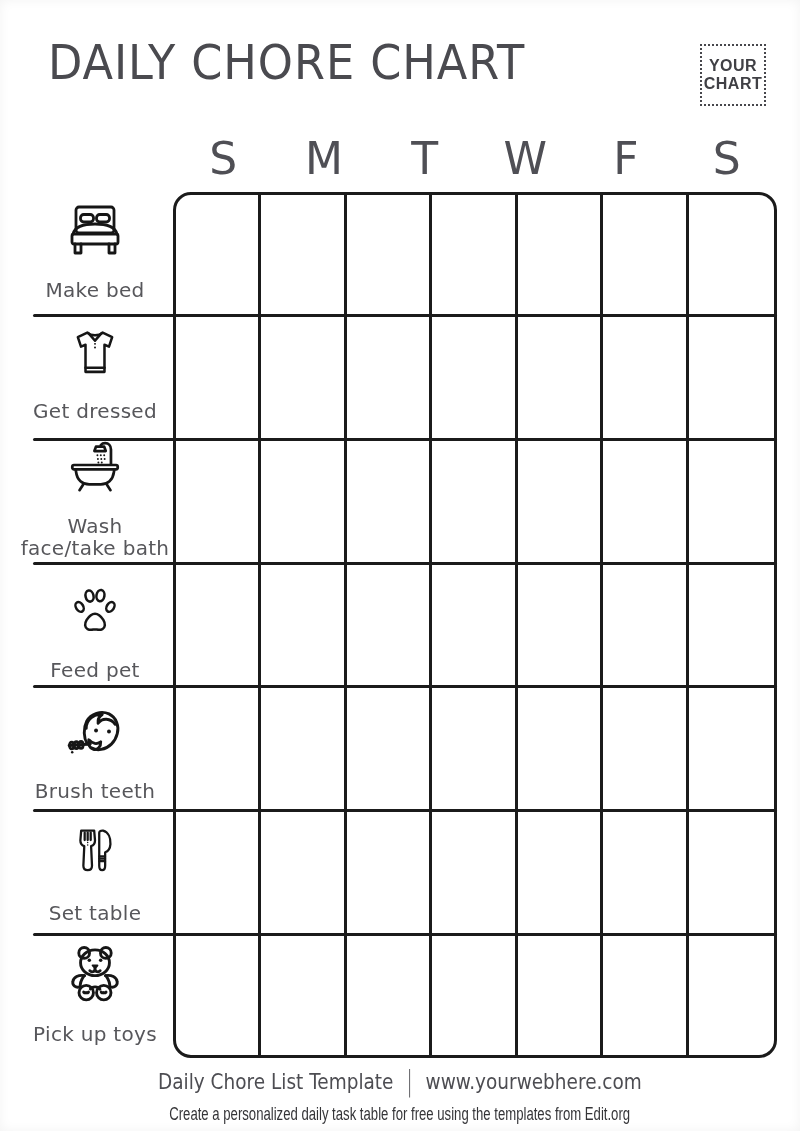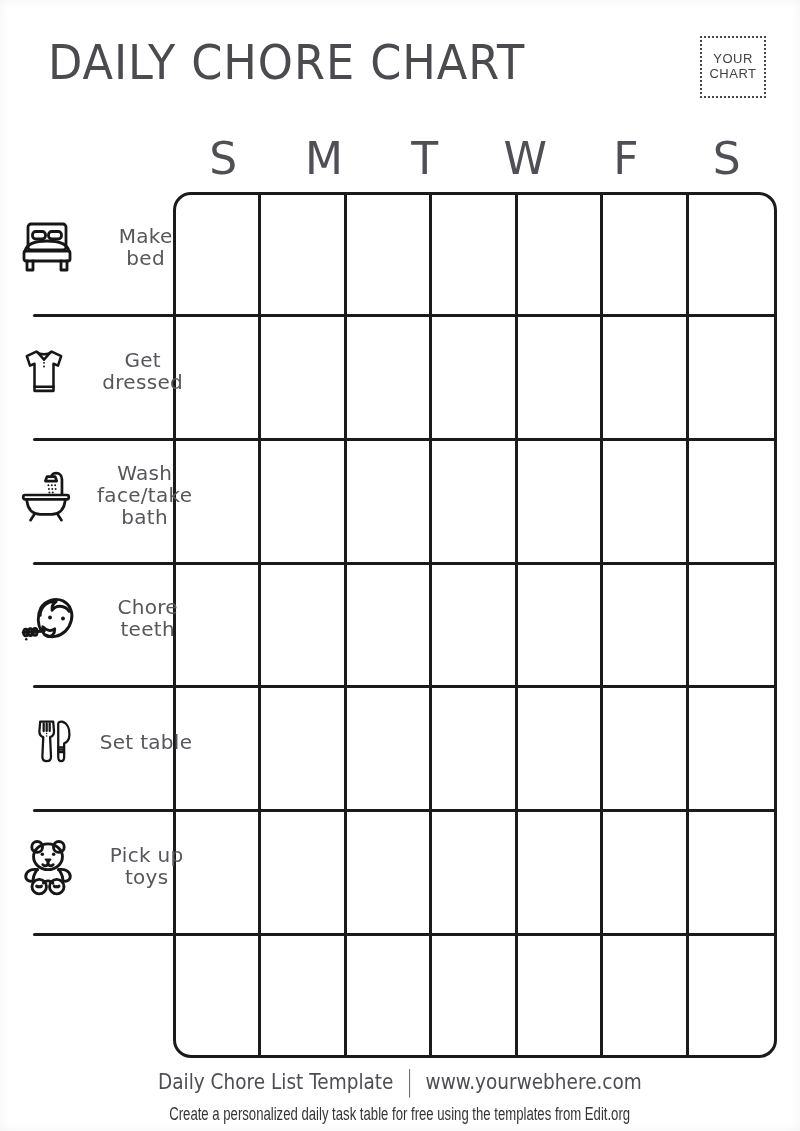--- a/index.html
+++ b/index.html
@@ -12,25 +12,25 @@
     box-shadow:inset 0 0 12px rgba(0,0,0,0.05);
   }
   
   .title{
     position:absolute;left:48px;top:34px;
     font-size:48px;color:#4a4a4f;letter-spacing:1px;
     transform:scaleX(0.93);transform-origin:left center;
     white-space:nowrap;
   }
   .logo-box{
-    position:absolute;left:700px;top:36px;width:66px;height:62px;
+    position:absolute;left:700px;top:44px;width:66px;height:62px;
     border:2px dotted #47474c;box-sizing:border-box;
     display:flex;flex-direction:column;align-items:center;justify-content:center;
-    font-family:"Liberation Sans",sans-serif;font-weight:normal;
-    font-size:13px;line-height:1.12;color:#404045;letter-spacing:0.5px;
+    font-family:"Liberation Sans",sans-serif;font-weight:bold;
+    font-size:16px;line-height:1.12;color:#404045;letter-spacing:0.5px;
   }
   
   .days-row{
     position:absolute;left:173px;top:124px;width:604px;height:62px;
     display:flex;
   }
   .day{
     flex:1;display:flex;align-items:flex-end;justify-content:center;
     font-size:44px;color:#4f4f55;padding-bottom:2px;
   }
@@ -45,21 +45,21 @@
     overflow:hidden;background:transparent;
   }
   .cell{border-right:3px solid #1b1b1b;}
   .cell:nth-child(7n){border-right:none;}
   
   .labels{
     position:absolute;left:15px;top:192px;width:160px;height:866px;
     display:grid;grid-template-rows:repeat(7,1fr);
   }
   .label-cell{
-    display:flex;flex-direction:row;align-items:center;justify-content:flex-end;
+    display:flex;flex-direction:column;align-items:center;justify-content:flex-end;
     box-sizing:border-box;padding-bottom:13px;gap:20px;
   }
   .label-text{
     font-size:20px;color:#57575b;letter-spacing:0.3px;line-height:1.1;
     text-align:center;white-space:pre-line;
   }
   .icon{display:flex;align-items:center;justify-content:center;}
   .icon svg{display:block;}
   .icon svg *{fill:none;stroke:#161616;stroke-width:2.8;stroke-linecap:round;stroke-linejoin:round;}
   .icon svg .f{fill:#161616;stroke:none;}
@@ -198,37 +198,49 @@
           <rect x="8.5" y="31" width="47" height="4.5" rx="1.8"></rect>
           <path d="M12,35.5 L12.5,38.5 C13.5,46.5 19,51 26,51 H38 C45,51 50.5,46.5 51.5,38.5 L52,35.5"></path>
           <path d="M20,51 L16,57"></path>
           <path d="M44,51 L48,57"></path>
         </svg>
       </span>
       <span class="label-text">Wash
 face/take bath</span>
     </div>
 
+    <div class="label-cell">
+      <span class="icon">
+        <svg width="58" height="56" viewBox="0 0 64 60">
+          <ellipse cx="26" cy="13.5" rx="4.4" ry="6.2" transform="rotate(-12 26 13.5)"></ellipse>
+          <ellipse cx="38" cy="13" rx="4.4" ry="6.2" transform="rotate(10 38 13)"></ellipse>
+          <ellipse cx="15" cy="25.5" rx="4" ry="5.8" transform="rotate(-32 15 25.5)"></ellipse>
+          <ellipse cx="49" cy="25.5" rx="4" ry="5.8" transform="rotate(32 49 25.5)"></ellipse>
+          <path d="M32,33 C35.4,33 38.6,35.7 41.2,39.8 C43.8,44 43.3,48.3 40.2,49.9 C37.1,51.5 34.1,50.3 32,50.3 C29.9,50.3 26.9,51.5 23.8,49.9 C20.7,48.3 20.2,44 22.8,39.8 C25.4,35.7 28.6,33 32,33 Z"></path>
+        </svg>
+      </span>
+      <span class="label-text">Feed pet</span>
+    </div>
 
     <div class="label-cell">
       <span class="icon">
         <svg width="68" height="58" viewBox="0 0 64 56">
           <path d="M24.5,40.5 C21,34.5 20.5,25.5 24,18.5 C28,11 38,8 45.5,11.5 C52.5,15 55.5,23 53.5,30.5 C51.5,38.5 45.5,44.5 38,45.8 C34.5,46.4 31.5,46 29,44.5"></path>
           <path d="M23.5,25.5 C23.5,16.5 31.5,11 39,12 C36,14 34.5,17 35,20.5 C39,15 47,15.5 51.5,21.5"></path>
           <circle class="f" cx="33" cy="27.5" r="1.9"></circle>
           <circle class="f" cx="45.5" cy="28.5" r="1.9"></circle>
           <path d="M26,36.5 C29.5,40.5 34,41 37.5,38.5 C37.8,43 34.5,46.8 30.5,45.8 C26.8,44.8 25.2,40.5 26,36.5 Z"></path>
           <path d="M7,42 L27.5,40.5"></path>
           <ellipse cx="9.5" cy="42" rx="2" ry="3.3"></ellipse>
           <ellipse cx="14" cy="41.7" rx="2" ry="3.3"></ellipse>
           <ellipse cx="18.5" cy="41.4" rx="2" ry="3.3"></ellipse>
           <circle class="f" cx="10" cy="48.5" r="1.2"></circle>
         </svg>
       </span>
-      <span class="label-text">Chore teeth</span>
+      <span class="label-text">Brush teeth</span>
     </div>
 
     <div class="label-cell">
       <span class="icon">
         <svg width="52" height="62" viewBox="0 0 64 66" style="stroke-width:2.6">
           <path d="M15,8 H31 L32,20 C32,23.5 30,26 27.2,27 L28.3,51 C28.3,54.2 26.3,56.4 23,56.4 C19.7,56.4 17.7,54.2 17.7,51 L18.8,27 C16,26 14,23.5 14,20 Z"></path>
           <path d="M19.3,10.5 V19.5"></path>
           <path d="M23,10.5 V19.5"></path>
           <path d="M26.7,10.5 V19.5"></path>
           <circle class="f" cx="23" cy="22.5" r="0.9"></circle>

